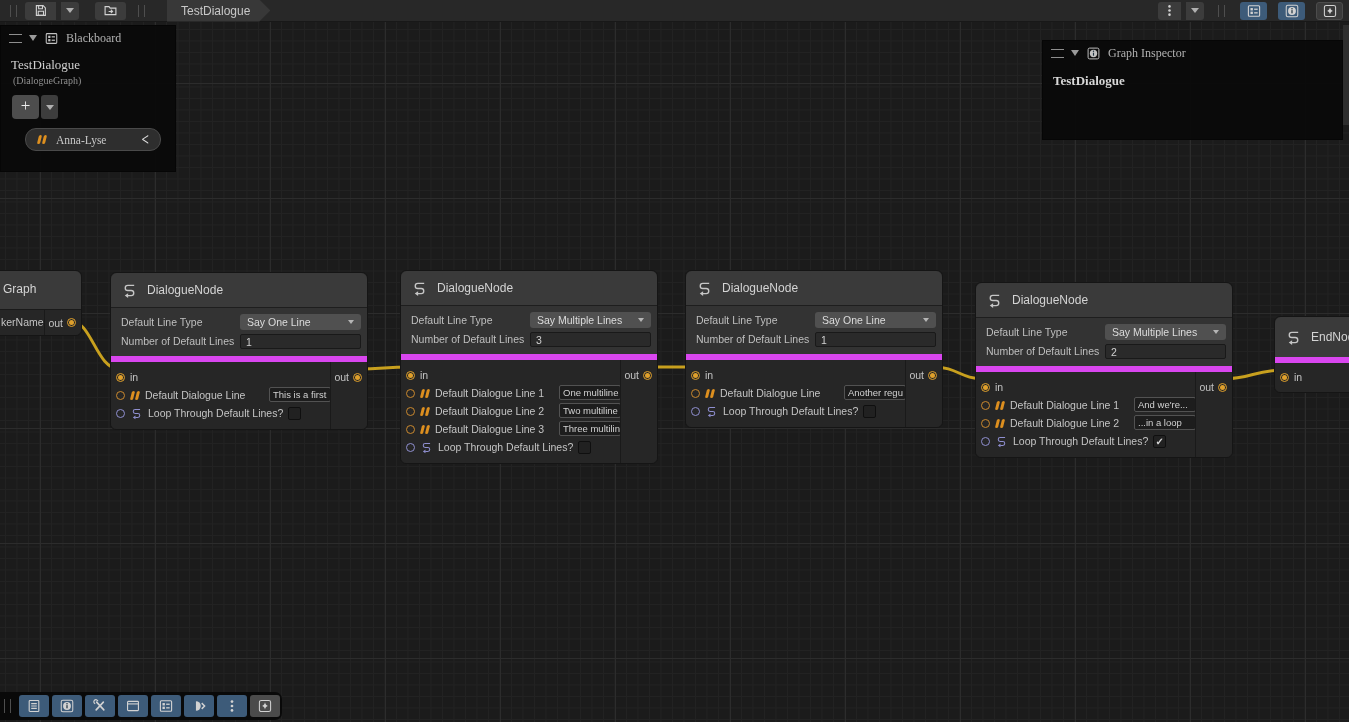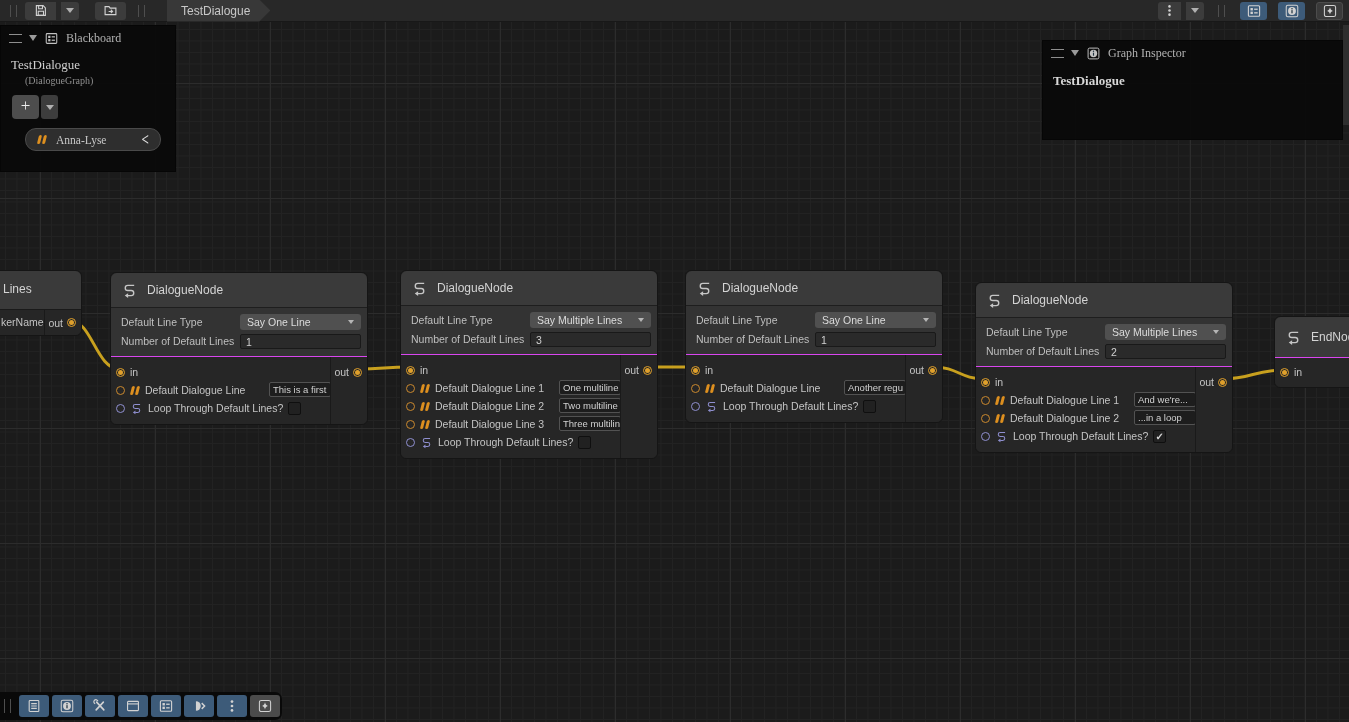--- a/index.html
+++ b/index.html
@@ -45,21 +45,21 @@
   .ntitle{height:34px;background:#3a3a3a;border-radius:6px 6px 0 0;display:flex;align-items:center;gap:9px;padding:0 10px;}
   .ntitle .ntext{font-size:12px;color:#d4d4d4;white-space:nowrap;}
   .nicon{width:17px;height:17px;color:#c6c6c6;flex:none;}
   .nprops{background:#333333;border-top:1px solid #1e1e1e;padding:6px 6px 7px 0;display:flex;flex-direction:column;gap:3px;}
   .proprow{display:flex;align-items:center;height:16px;padding-left:10px;}
   .proplabel{width:119px;flex:none;font-size:10.5px;color:#bfbfbf;white-space:nowrap;}
   .dropdown{flex:1;height:16px;background:#505050;border-radius:3px;display:flex;align-items:center;padding:0 7px;box-sizing:border-box;min-width:0;}
   .ddtext{font-size:10.5px;color:#dcdcdc;white-space:nowrap;overflow:hidden;flex:1;}
   .ddcaret{width:0;height:0;border-left:3.5px solid transparent;border-right:3.5px solid transparent;border-top:4.5px solid #b5b5b5;flex:none;}
   .numfield{flex:1;height:15px;background:#2a2a2a;border:1px solid #191919;border-radius:2px;font-size:10.5px;color:#d0d0d0;line-height:14px;padding:0 5px;box-sizing:border-box;}
-  .nports{position:relative;background:#262626;border-top:1px solid #d946ef;border-radius:0 0 6px 6px;padding:6px 0 7px;}
+  .nports{position:relative;background:#262626;border-top:6px solid #d946ef;border-radius:0 0 6px 6px;padding:6px 0 7px;}
   .prow{display:flex;align-items:center;gap:5px;height:18px;padding-left:5px;margin-right:37px;position:relative;}
   .plabel{font-size:10.5px;color:#c4c4c4;white-space:nowrap;}
   .port{width:9px;height:9px;border-radius:50%;border:1.5px solid var(--c);box-sizing:border-box;position:relative;flex:none;}
   .port.connected::after{content:"";position:absolute;inset:1px;background:var(--c);border-radius:50%;}
   .port.exec{--c:#dfa02c;}
   .port.data{--c:#c9882e;}
   .port.bool{--c:#8f8fd0;}
   .qicon{display:inline-flex;gap:2px;flex:none;transform:skewX(-14deg);margin:0 1px;}
   .qicon i{display:block;width:3px;height:9px;border-radius:1.5px;background:#dd8f1f;}
   .licon{width:13px;height:13px;color:#8f8fd0;flex:none;}
@@ -75,21 +75,21 @@
   .stitle{height:38px;background:#3a3a3a;border-radius:6px 6px 0 0;position:relative;}
   .stitle .ntext{position:absolute;left:62px;top:11px;font-size:12px;color:#d4d4d4;}
   
   .panel{position:absolute;z-index:20;background:rgba(9,9,9,0.93);border:1px solid #060606;box-sizing:border-box;font-family:Liberation Serif, serif;}
   .phead{display:flex;align-items:center;gap:7px;height:24px;padding:0 8px;}
   .ptitle{font-size:12px;color:#b2b2b2;white-space:nowrap;}
   .dragbars{width:13px;height:7px;border-top:1.5px solid #8e8e8e;border-bottom:1.5px solid #8e8e8e;flex:none;}
   .collapse{width:0;height:0;border-left:4.5px solid transparent;border-right:4.5px solid transparent;border-top:6px solid #9a9a9a;flex:none;}
   .hicon{width:15px;height:15px;color:#c2c2c2;flex:none;}
   .bbname{font-size:13px;color:#d0d0d0;margin:7px 0 0 10px;}
-  .bbsub{font-size:10px;color:#8f8f8f;margin:2px 0 0 24px;}
+  .bbsub{font-size:10px;color:#8f8f8f;margin:2px 0 0 12px;}
   .addrow{display:flex;align-items:flex-start;gap:2px;margin:9px 0 0 11px;}
   .addbtn{width:27px;height:24px;background:#4d4d4d;border-radius:4px;color:#ececec;font-size:17px;line-height:22px;text-align:center;}
   .addcaret{width:17px;height:24px;background:#3d3d3d;border-radius:3px;display:flex;align-items:center;justify-content:center;}
   .pill{margin:9px 0 0 24px;width:136px;height:23px;background:#2e2e2e;border:1px solid #4a4a4a;border-radius:11px;display:flex;align-items:center;gap:9px;padding:0 11px;box-sizing:border-box;}
   .pill .pname{flex:1;font-size:11.5px;color:#c8c8c8;}
   .pill .pexp{font-size:13px;color:#dddddd;font-weight:700;transform:scaleY(1.3);}
   .giname{font-size:13px;font-weight:700;color:#d8d8d8;margin:8px 0 0 10px;}
   .sidestrip{position:absolute;left:1343px;top:25px;width:6px;height:100px;background:#2e2e2e;z-index:21;}
   
   .btoolbar{
@@ -213,21 +213,21 @@
 <svg class="edges" width="1349" height="722">
   <path d="M70,320.5 C92,320.5 96,369 119.5,369"></path>
   <path d="M358.5,369 C382,369 386,367 409.5,367"></path>
   <path d="M648.5,367 C664,367 679,367 694.5,367"></path>
   <path d="M933.5,367 C958,367 960,379 984.5,379"></path>
   <path d="M1223.5,379 C1250,379 1256,370 1283.5,370"></path>
 </svg>
 
 <div class="node" style="left:-60px;top:270px;width:142px;">
   <div class="stitle">
-    <span class="ntext">Lines</span>
+    <span class="ntext">Graph</span>
   </div>
   <div class="startrow">
     <span class="plabel kname">kerName</span>
     <span class="vdiv"></span>
     <div class="outrow">
       <span class="plabel">out</span>
       <span class="port exec connected"></span>
     </div>
   </div>
 </div>

